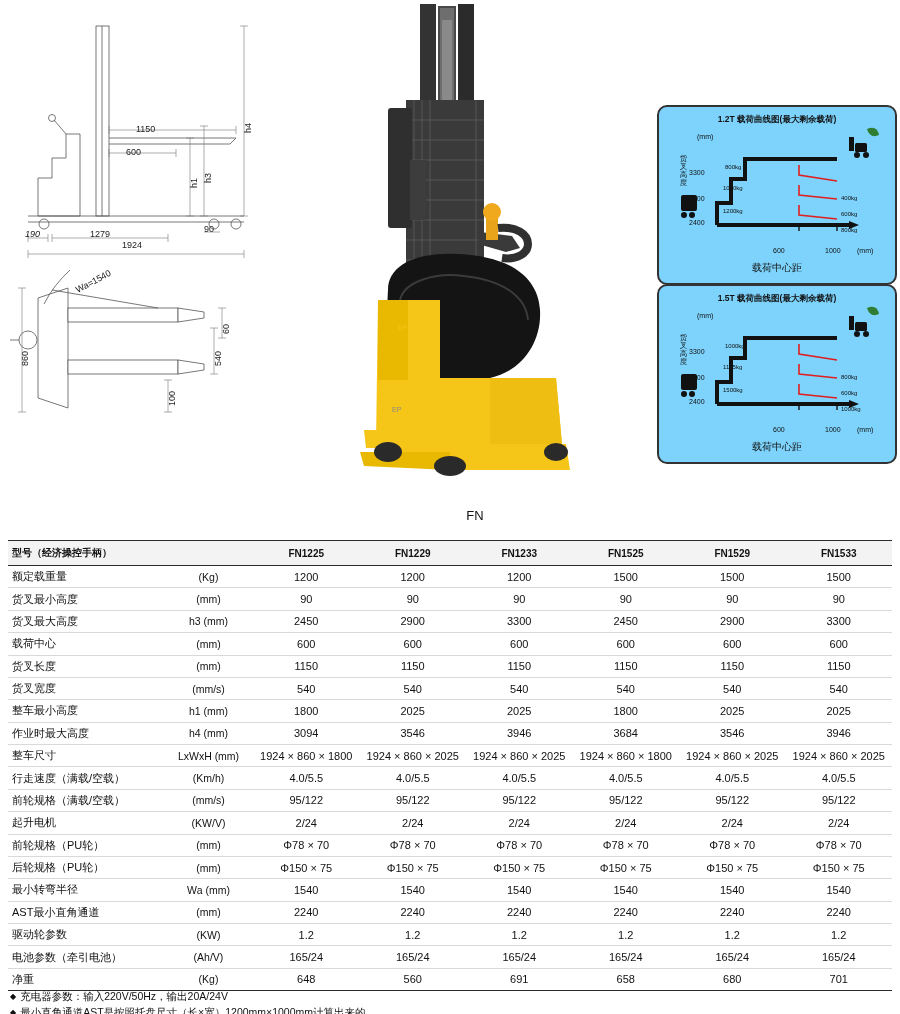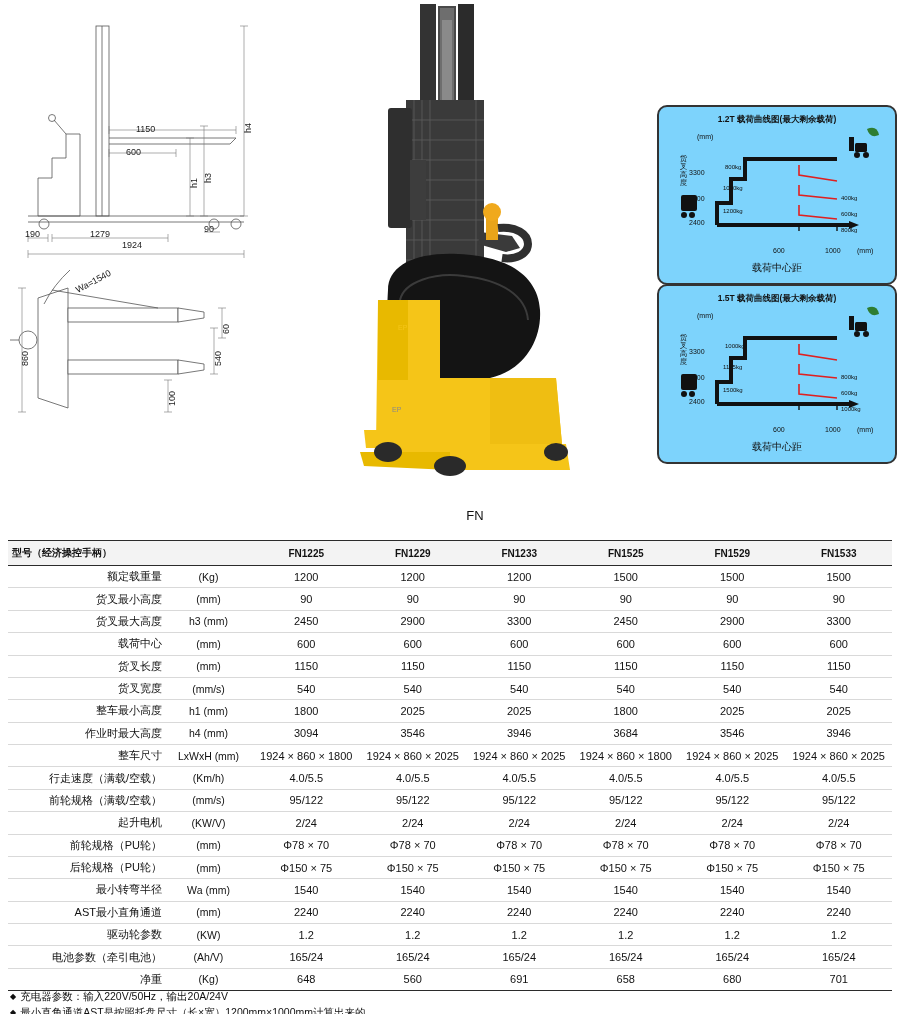--- a/index.html
+++ b/index.html
@@ -144,21 +144,21 @@
     text-align: left;
     padding-left: 4px;
   }
   table.spec td {
     padding: 3.2px 2px;
     text-align: center;
     border-bottom: 1px solid #d9d9d9;
     white-space: nowrap;
   }
   table.spec td.label {
-    text-align: right;
+    text-align: left;
     padding-left: 4px;
     width: 150px;
   }
   table.spec td.unit {
     text-align: center;
     width: 85px;
     font-size: 10.5px;
   }
   table.spec tr:last-child td {
     border-bottom: 1.6px solid #2b2b2b;
@@ -267,21 +267,21 @@
         <line x1="156" y1="372" x2="164" y2="372"></line>
         <line x1="156" y1="404" x2="164" y2="404"></line>
       </g>
     </svg>
 
     <span class="dwg-dim" style="left:128px; top:116px;">1150</span>
     <span class="dwg-dim" style="left:118px; top:139px;">600</span>
     <span class="dwg-dim vert" style="left:235px; top:125px;">h4</span>
     <span class="dwg-dim vert" style="left:195px; top:175px;">h3</span>
     <span class="dwg-dim vert" style="left:181px; top:180px;">h1</span>
-    <span class="dwg-dim" style="left:17px; top:221px;">190</span>
+    <span class="dwg-dim" style="left:17px; top:221px;font-style:italic;">190</span>
     <span class="dwg-dim" style="left:82px; top:221px;">1279</span>
     <span class="dwg-dim" style="left:196px; top:216px;">90</span>
     <span class="dwg-dim" style="left:114px; top:232px;">1924</span>
 
     <span class="dwg-dim" style="left:66px; top:278px; transform:rotate(-28deg); transform-origin:left top;">Wa=1540</span>
     <span class="dwg-dim vert" style="left:12px; top:358px;">860</span>
     <span class="dwg-dim vert" style="left:213px; top:326px;">60</span>
     <span class="dwg-dim vert" style="left:205px; top:358px;">540</span>
     <span class="dwg-dim vert" style="left:159px; top:398px;">100</span>
   </div>

